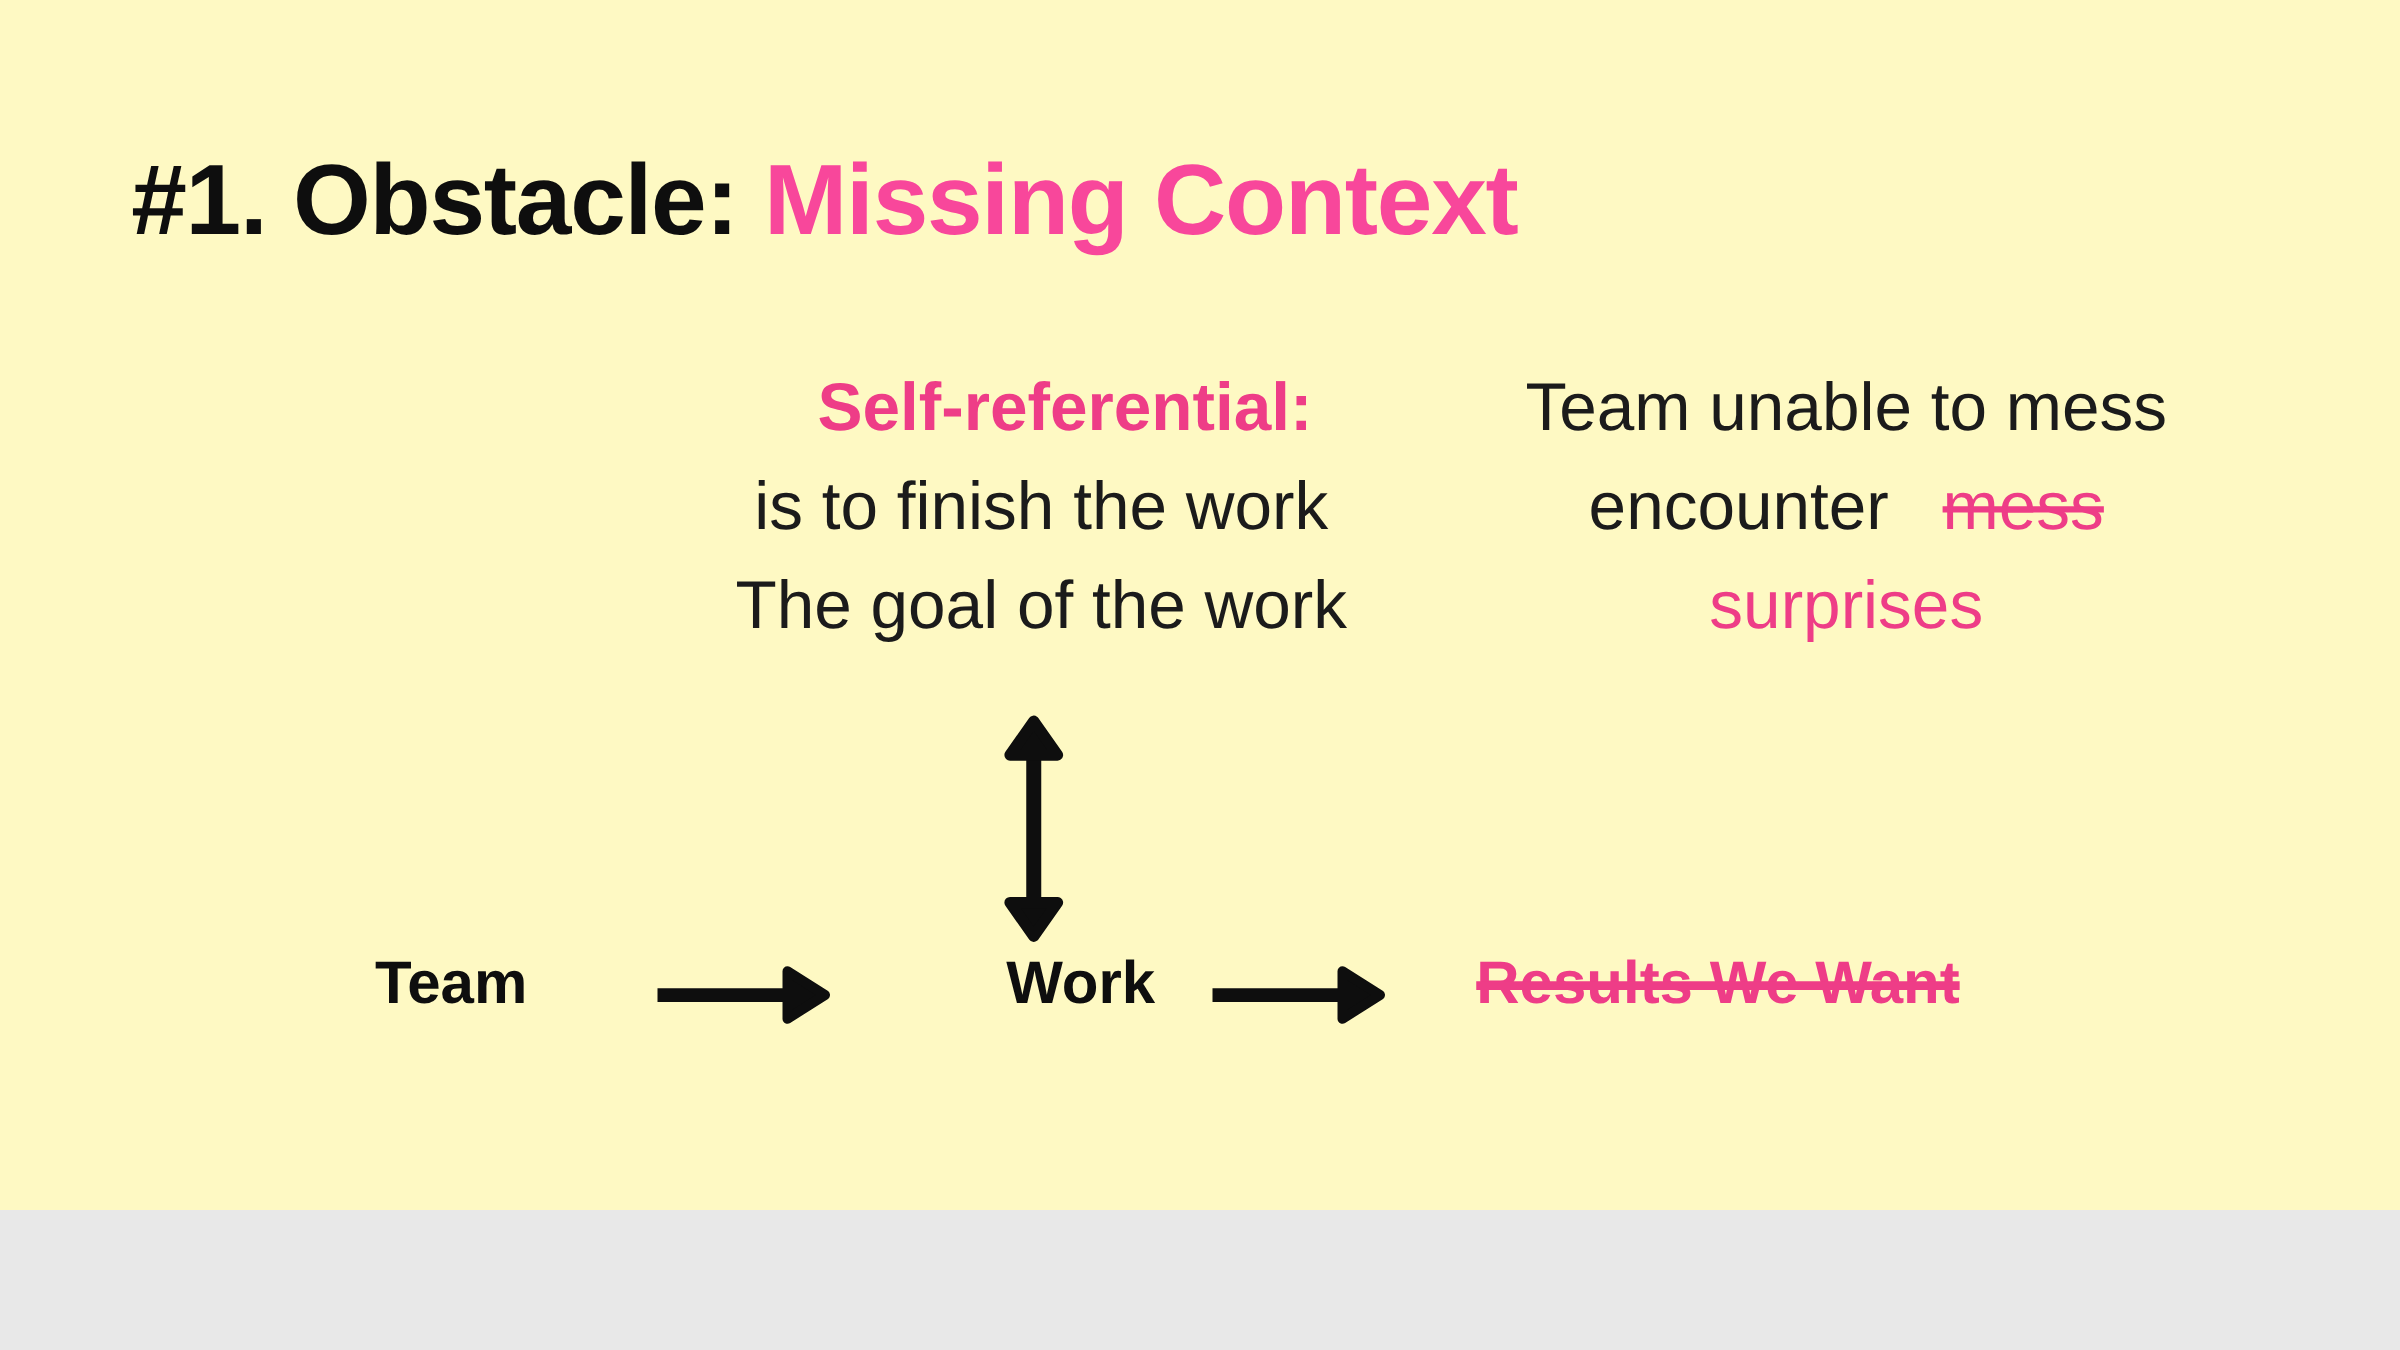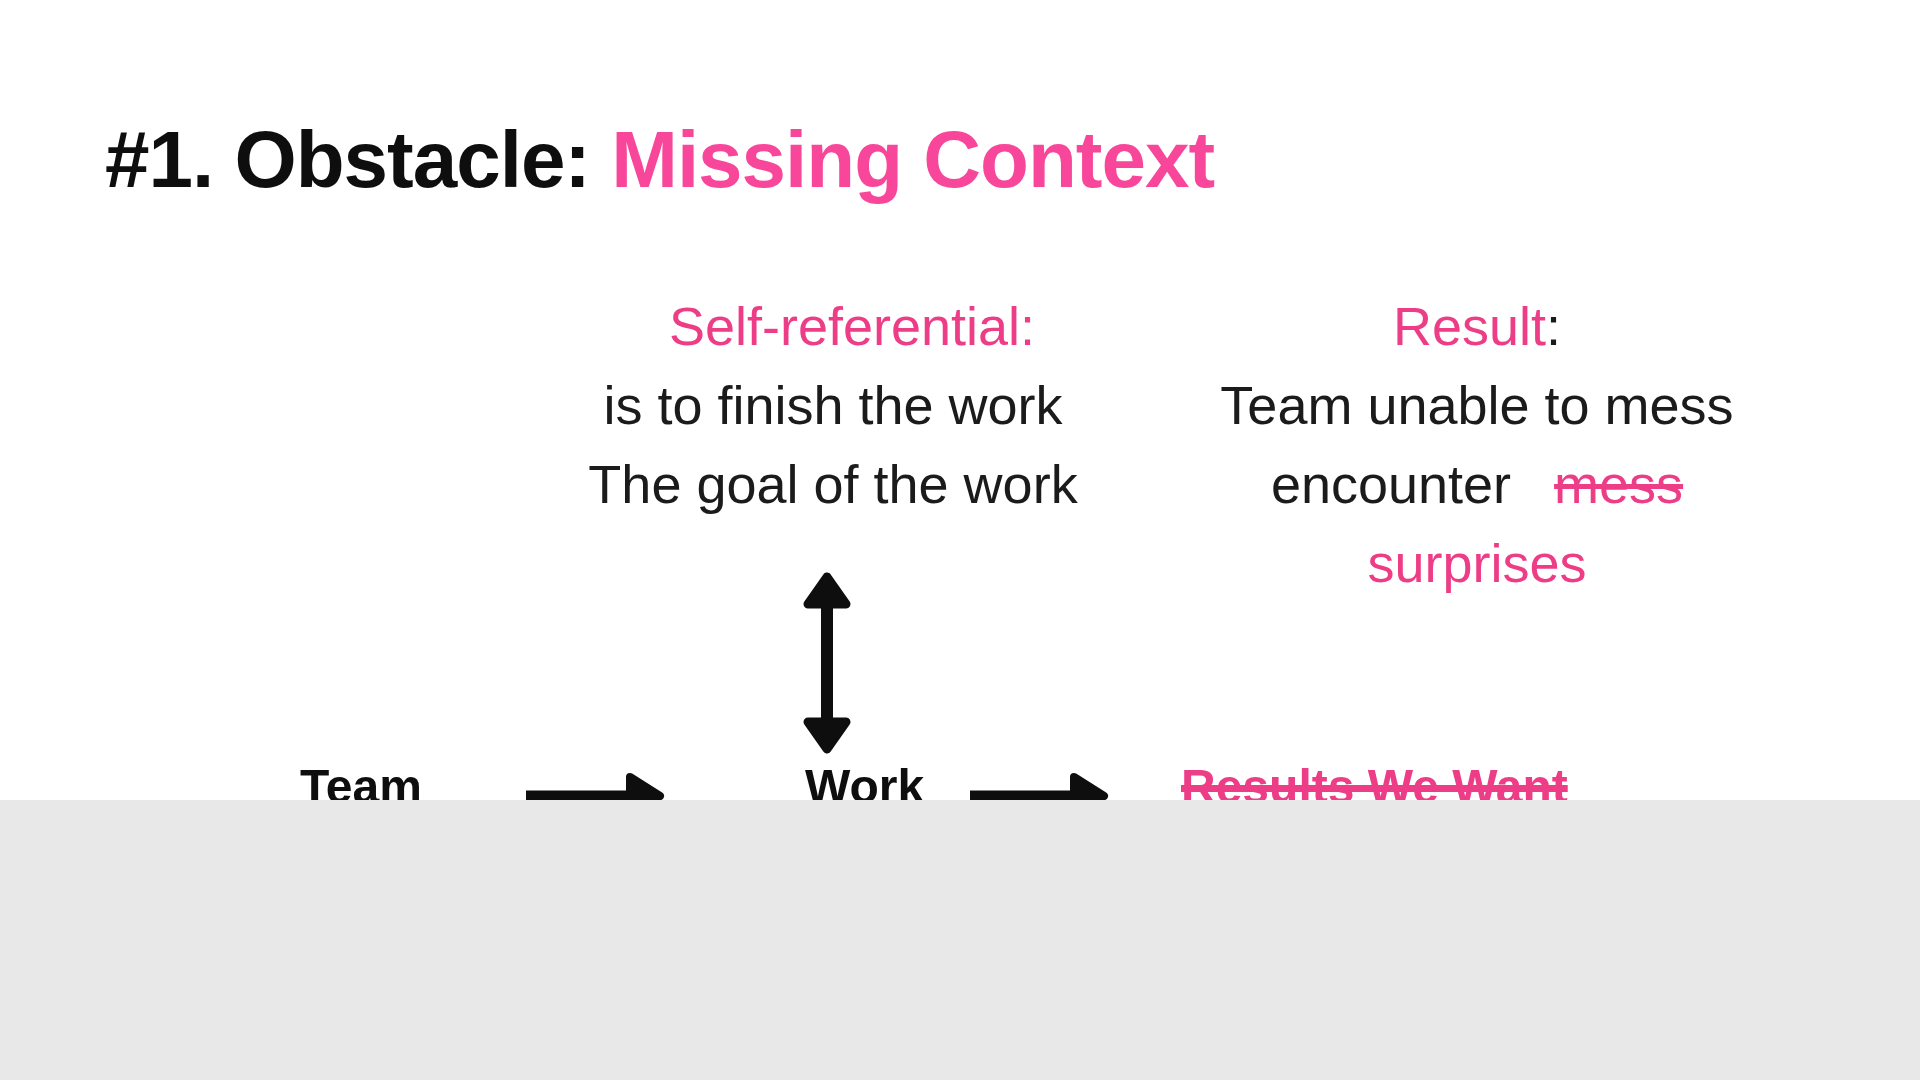--- a/index.html
+++ b/index.html
@@ -5,22 +5,22 @@
   :root{
     --ink:#0e0e0e;
     --body-ink:#1b1b1b;
     --title-pink:#f8479b;
     --accent-pink:#ee3d87;
   }
   *{margin:0;padding:0;box-sizing:border-box;}
   html,body{background:#e8e8e8;}
   .slide{
     position:relative;
-    width:1920px;height:800px;
-    background:#ffffff;
+    width:1920px;height:968px;
+    background:#fef9c3;
     overflow:hidden;
     font-family:"Liberation Sans", sans-serif;
     color:var(--body-ink);
   }
   .title{
     position:absolute;
     left:105px;top:120px;
     font-size:80px;line-height:1;
     font-weight:700;
     letter-spacing:-1px;
@@ -33,21 +33,21 @@
     top:287px;
     width:620px;
     text-align:center;
     font-size:54px;
     line-height:79px;
     color:var(--body-ink);
   }
   .note-left{left:523px;}
   .note-right{left:1167px;}
   .pink{color:var(--accent-pink);}
-  .bold{font-weight:400;margin-left:38px;}
+  .bold{font-weight:700;margin-left:38px;}
   .strike{
     text-decoration:line-through;
     text-decoration-thickness:5px;
     margin-left:28px;
   }
   .flow-label{
     position:absolute;
     top:763px;
     font-size:48px;
     line-height:1;
@@ -75,21 +75,20 @@
 
   <h1 class="title"><span>#1. Obstacle: </span><span class="highlight">Missing Context</span></h1>
 
   <div class="note note-left">
     <div><span class="pink bold">Self-referential:</span></div>
     <div>is to finish the work</div>
     <div>The goal of the work</div>
   </div>
 
   <div class="note note-right">
-    <div><span class="pink">Result</span><span>:</span></div>
     <div>Team unable to mess</div>
     <div><span>encounter </span><span class="pink strike">mess</span></div>
     <div class="pink">surprises</div>
   </div>
 
   <svg class="arrow-svg v-arrow" width="54" height="194" viewBox="0 0 54 194" aria-hidden="true">
     <line x1="27" y1="36" x2="27" y2="160" stroke="currentColor" stroke-width="12"></line>
     <path d="M8 38 L27 11 L46 38 Z" fill="currentColor" stroke="currentColor" stroke-width="9" stroke-linejoin="round"></path>
     <path d="M8 156 L27 183 L46 156 Z" fill="currentColor" stroke="currentColor" stroke-width="9" stroke-linejoin="round"></path>
   </svg>

